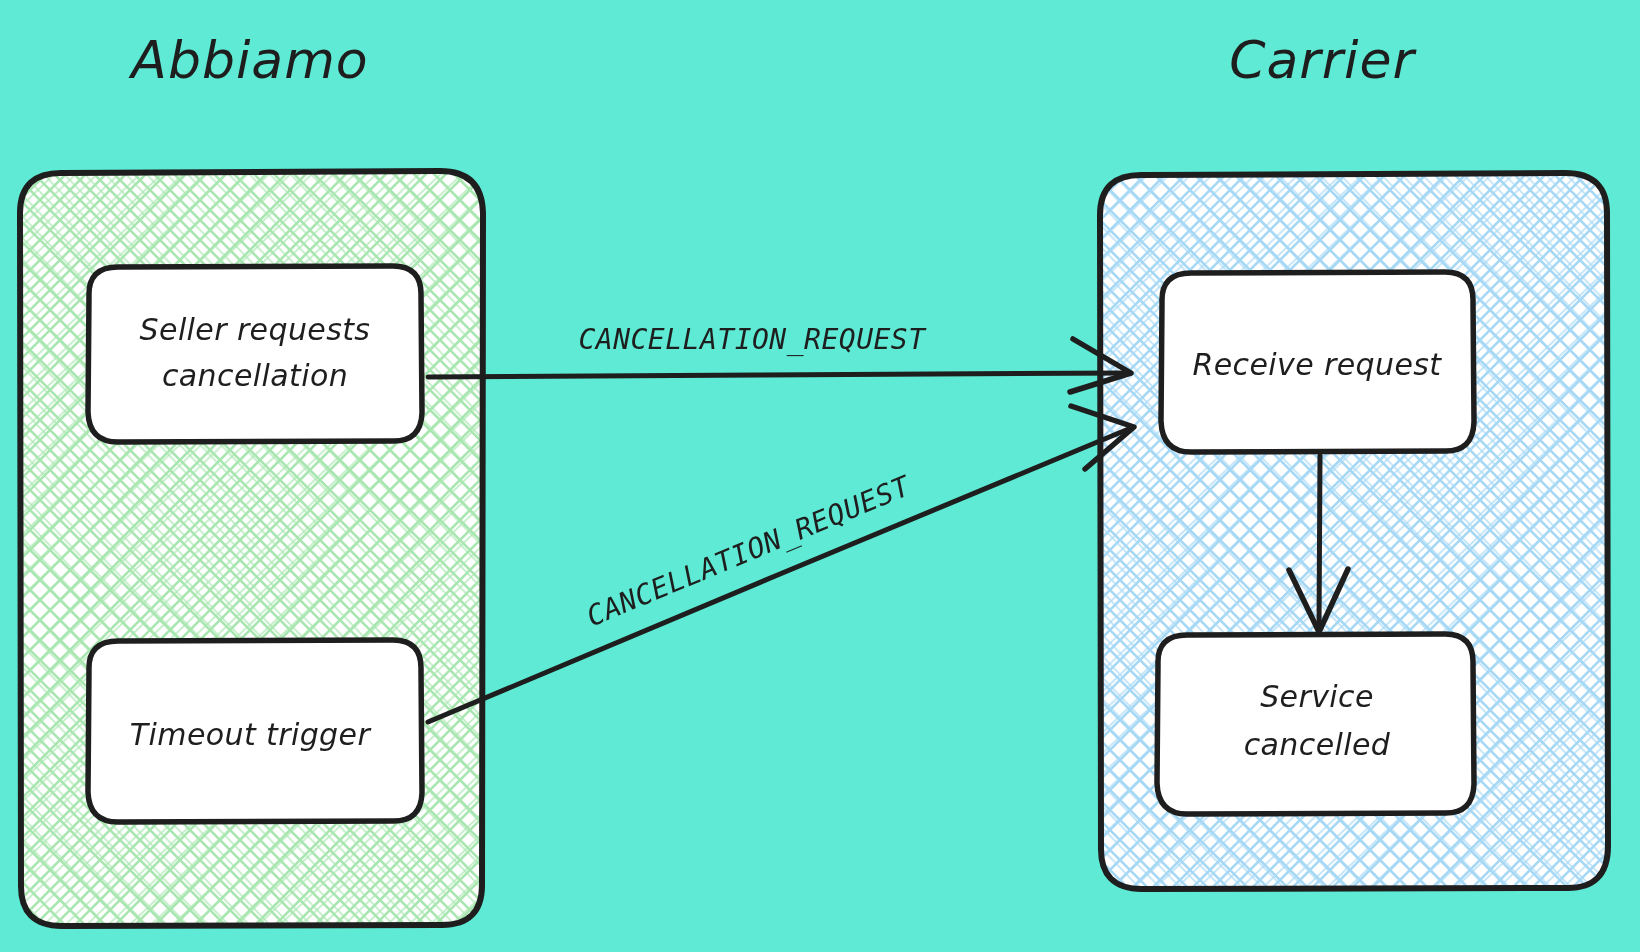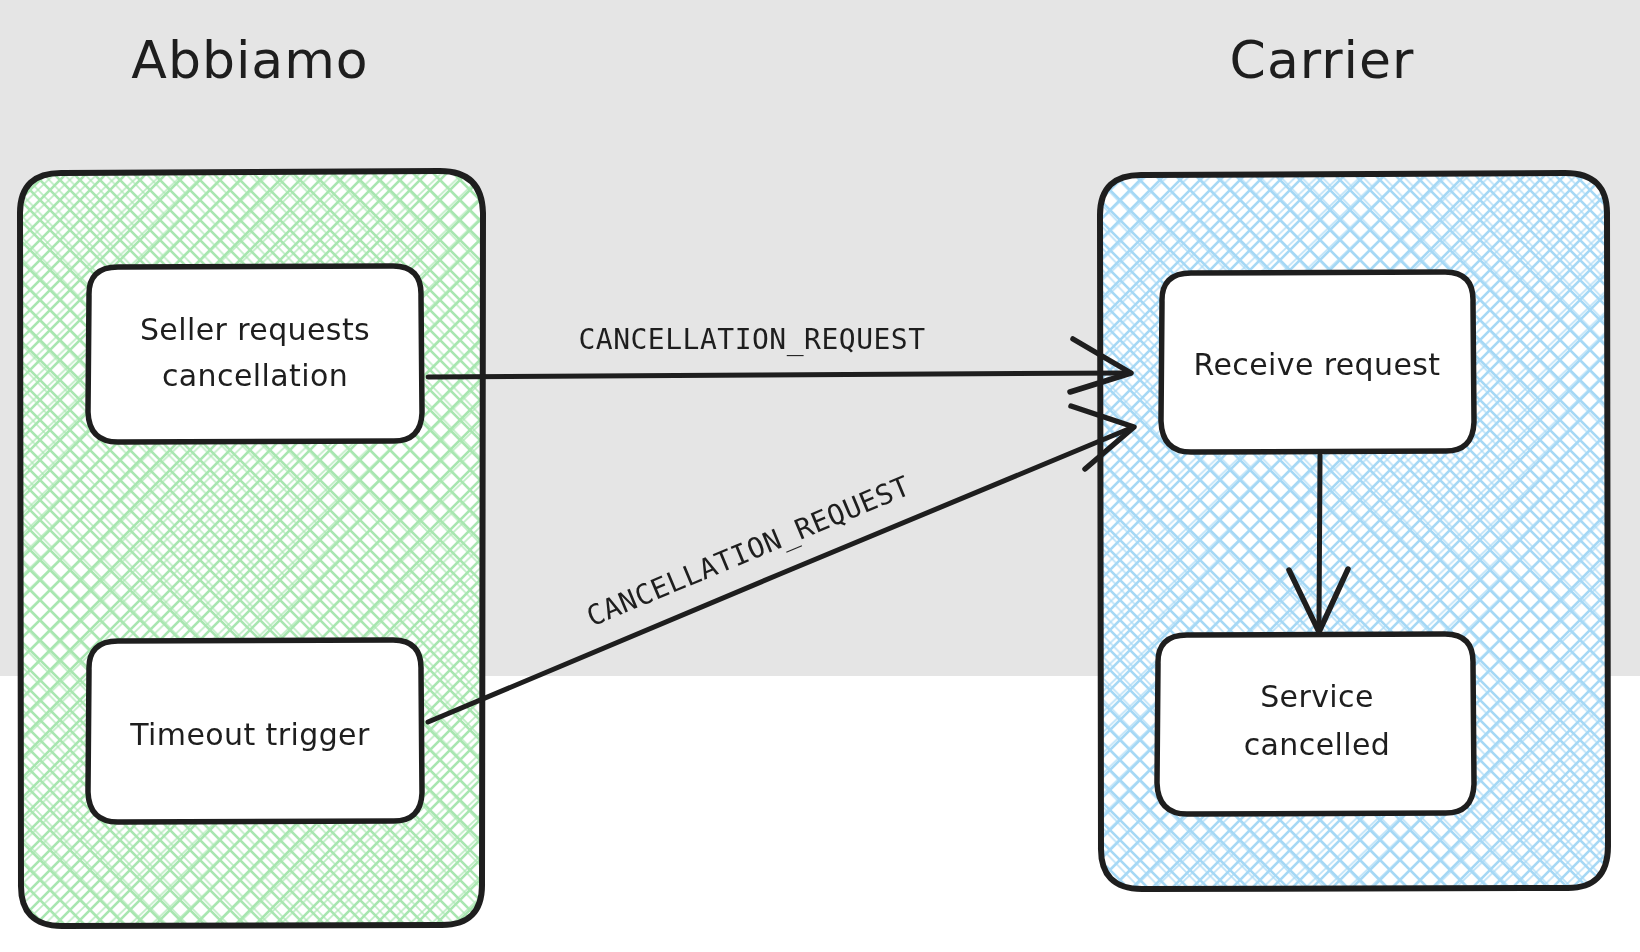--- a/index.html
+++ b/index.html
@@ -9,22 +9,23 @@
   }
   body {
     width: 1640px;
     height: 952px;
     overflow: hidden;
     font-family: "DejaVu Sans", sans-serif;
   }
   #diagram-root {
     position: relative;
     width: 1640px;
-    height: 676px;
-    background: #e5e5e5;
+    height: 952px;
+    background: #5eead4;
+    font-style: italic;
   }
   svg.canvas {
     position: absolute;
     top: 0;
     left: 0;
     width: 1640px;
     height: 952px;
     display: block;
   }
   .lane-title {

